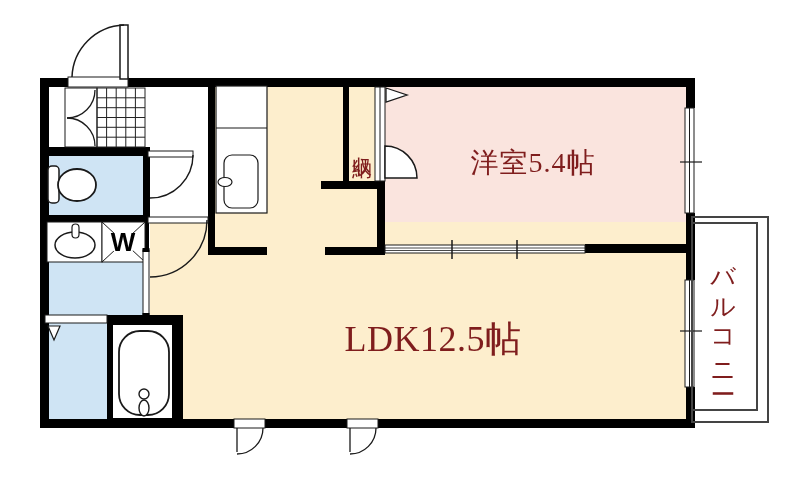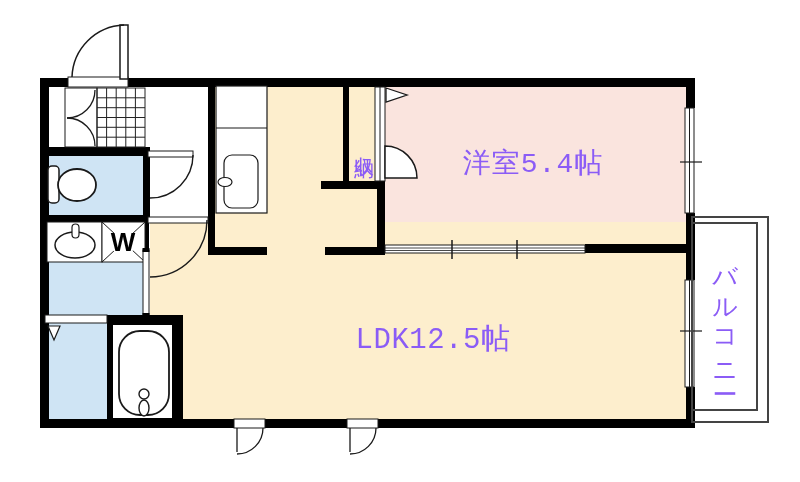--- a/index.html
+++ b/index.html
@@ -1,22 +1,22 @@
 <!DOCTYPE html>
 <html><head>
 <meta charset="utf-8">
 <style>
   html,body{margin:0;padding:0;background:#ffffff;}
   #stage{position:relative;width:800px;height:482px;background:#ffffff;overflow:hidden;
          font-family:"Liberation Sans","DejaVu Sans",sans-serif;}
   #plan-svg{position:absolute;left:0;top:0;}
-  .room-label{position:absolute;transform:translate(-50%,-50%);color:#8b5cf6;white-space:nowrap;
-              font-family:Liberation Mono, monospace;}
+  .room-label{position:absolute;transform:translate(-50%,-50%);color:#7f1d1d;white-space:nowrap;
+              font-family:Liberation Serif, serif;}
   .lbl-yoshitsu{font-size:28px;letter-spacing:1px;}
-  .lbl-ldk{font-size:29px;letter-spacing:0.5px;}
+  .lbl-ldk{font-size:36px;letter-spacing:0.5px;}
   .lbl-vert{writing-mode:vertical-rl;text-orientation:mixed;}
   .lbl-shuno{font-size:20px;letter-spacing:2px;}
   .lbl-balcony{font-size:25px;letter-spacing:5px;}
 </style>
 </head>
 <body>
 
 <div id="stage">
 
 <svg id="plan-svg" width="800" height="482" viewBox="0 0 800 482">

